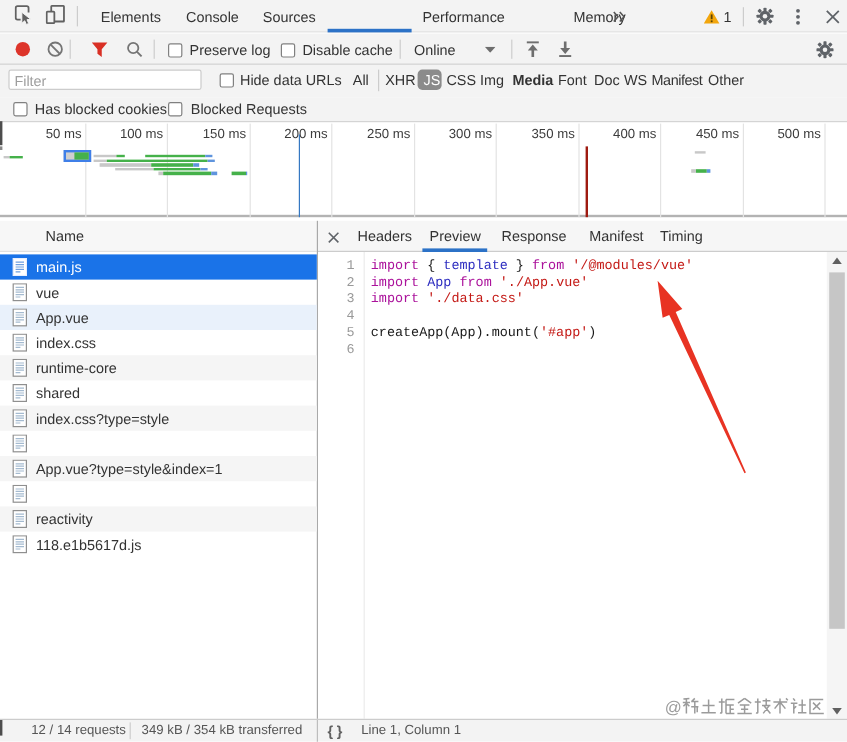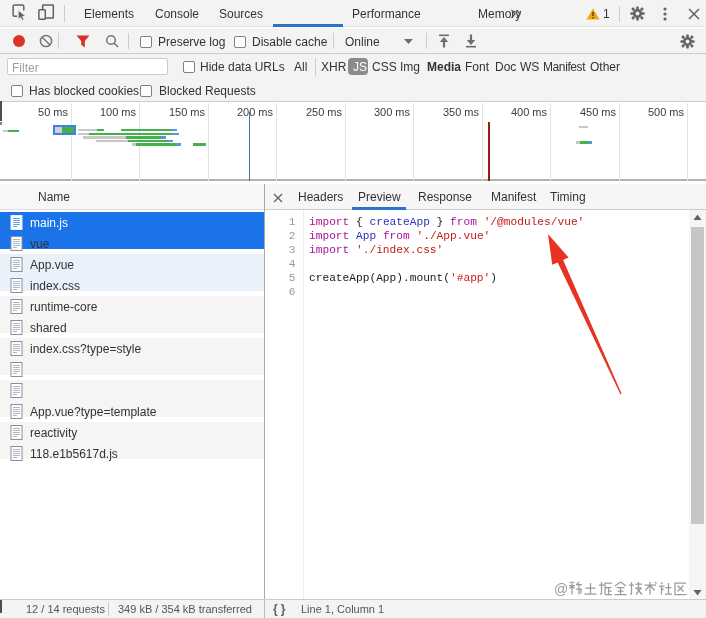--- a/index.html
+++ b/index.html
@@ -7,21 +7,21 @@
     font-family:"Liberation Sans", sans-serif; }
   .abs { position:absolute; }
   .t12 { font-size:12px; color:#333; white-space:nowrap; }
   .t11 { font-size:11px; color:#3c3c3c; white-space:nowrap; }
   .sep { position:absolute; width:1px; background:#ccc; }
   .cb { position:absolute; width:12px; height:12px; background:#fff;
     border:1px solid #808080; border-radius:2px; }
   .grid { position:absolute; width:1px; background:#e3e3e3; top:103px; height:78px; }
   .glbl { position:absolute; font-size:11px; color:#3c3c3c; top:106px; text-align:right; width:50px; }
   .bar { position:absolute; }
-  .row { position:absolute; left:0; width:264px; height:37px; }
+  .row { position:absolute; left:0; width:264px; height:21px; }
   .row .nm { position:absolute; left:30px; top:4px; font-size:12px; color:#333; white-space:nowrap; }
   .fic { position:absolute; left:10px; top:3px; }
   .tab { position:absolute; font-size:12px; color:#333; white-space:nowrap; }
   .cm { font-family:"Liberation Mono", monospace; font-size:11.2px; line-height:14.1px; }
   .k { color:#ab129b; } .d { color:#2e2ec0; } .s { color:#c41a16; }
 </style>
 </head>
 <body>
 
 <div class="abs" style="left:0;top:0;width:706px;height:27px;background:#f3f3f3;border-bottom:1px solid #e3e3e3;"></div>
@@ -280,49 +280,49 @@
     <svg class="fic" width="13" height="16" viewBox="0 0 13 16">
       <rect x="1" y="0.5" width="11" height="14" fill="#fff" stroke="#8f8f8f"></rect>
       <path d="M3 3.5 h7 M3 5.5 h7 M3 7.5 h7 M3 9.5 h7 M3 11.5 h4" stroke="#a4bad0" stroke-width="1"></path>
     </svg>
   </div>
 <div class="row" style="top:380px;background:#f5f5f5;">
     <svg class="fic" width="13" height="16" viewBox="0 0 13 16">
       <rect x="1" y="0.5" width="11" height="14" fill="#fff" stroke="#8f8f8f"></rect>
       <path d="M3 3.5 h7 M3 5.5 h7 M3 7.5 h7 M3 9.5 h7 M3 11.5 h4" stroke="#a4bad0" stroke-width="1"></path>
     </svg>
+    <div class="nm">App.vue?type=style&amp;index=1</div>
   </div>
 <div class="row" style="top:401px;">
     <svg class="fic" width="13" height="16" viewBox="0 0 13 16">
       <rect x="1" y="0.5" width="11" height="14" fill="#fff" stroke="#8f8f8f"></rect>
       <path d="M3 3.5 h7 M3 5.5 h7 M3 7.5 h7 M3 9.5 h7 M3 11.5 h4" stroke="#a4bad0" stroke-width="1"></path>
     </svg>
-    <div class="nm">App.vue?type=template</div>
   </div>
 <div class="row" style="top:422px;background:#f5f5f5;">
     <svg class="fic" width="13" height="16" viewBox="0 0 13 16">
       <rect x="1" y="0.5" width="11" height="14" fill="#fff" stroke="#8f8f8f"></rect>
       <path d="M3 3.5 h7 M3 5.5 h7 M3 7.5 h7 M3 9.5 h7 M3 11.5 h4" stroke="#a4bad0" stroke-width="1"></path>
     </svg>
     <div class="nm">reactivity</div>
   </div>
 <div class="row" style="top:443px;">
     <svg class="fic" width="13" height="16" viewBox="0 0 13 16">
       <rect x="1" y="0.5" width="11" height="14" fill="#fff" stroke="#8f8f8f"></rect>
       <path d="M3 3.5 h7 M3 5.5 h7 M3 7.5 h7 M3 9.5 h7 M3 11.5 h4" stroke="#a4bad0" stroke-width="1"></path>
     </svg>
     <div class="nm">118.e1b5617d.js</div>
   </div>
 
 <div class="abs cm" style="left:262px;top:215px;width:33.5px;text-align:right;color:#999;">
 1<br>2<br>3<br>4<br>5<br>6</div>
 <div class="abs" style="left:303px;top:210px;width:1px;height:389px;background:#ececec;"></div>
-<div class="abs cm" style="left:309px;top:215px;color:#1a1a1a;white-space:pre;"><span class="k">import</span> { <span class="d">createApp</span> } <span class="k">from</span> <span class="s">'/@modules/vue'</span>
+<div class="abs cm" style="left:309px;top:215px;color:#1a1a1a;white-space:pre;"><span class="k">import</span> { <span class="d">template</span> } <span class="k">from</span> <span class="s">'/@modules/vue'</span>
 <span class="k">import</span> <span class="d">App</span> <span class="k">from</span> <span class="s">'./App.vue'</span>
-<span class="k">import</span> <span class="s">'./index.css'</span>
+<span class="k">import</span> <span class="s">'./data.css'</span>
 
 createApp(App).mount(<span class="s">'#app'</span>)
 </div>
 
 <div class="abs" style="left:689px;top:210px;width:17px;height:389px;background:#f5f5f5;"></div>
 <svg class="abs" style="left:693px;top:214px" width="9" height="7" viewBox="0 0 9 7">
   <path d="M4.5 0.5 L8.5 6 H0.5 Z" fill="#606060"></path>
 </svg>
 <div class="abs" style="left:691px;top:227px;width:13px;height:297px;background:#c6c6c6;"></div>
 <svg class="abs" style="left:693px;top:589px" width="9" height="7" viewBox="0 0 9 7">

